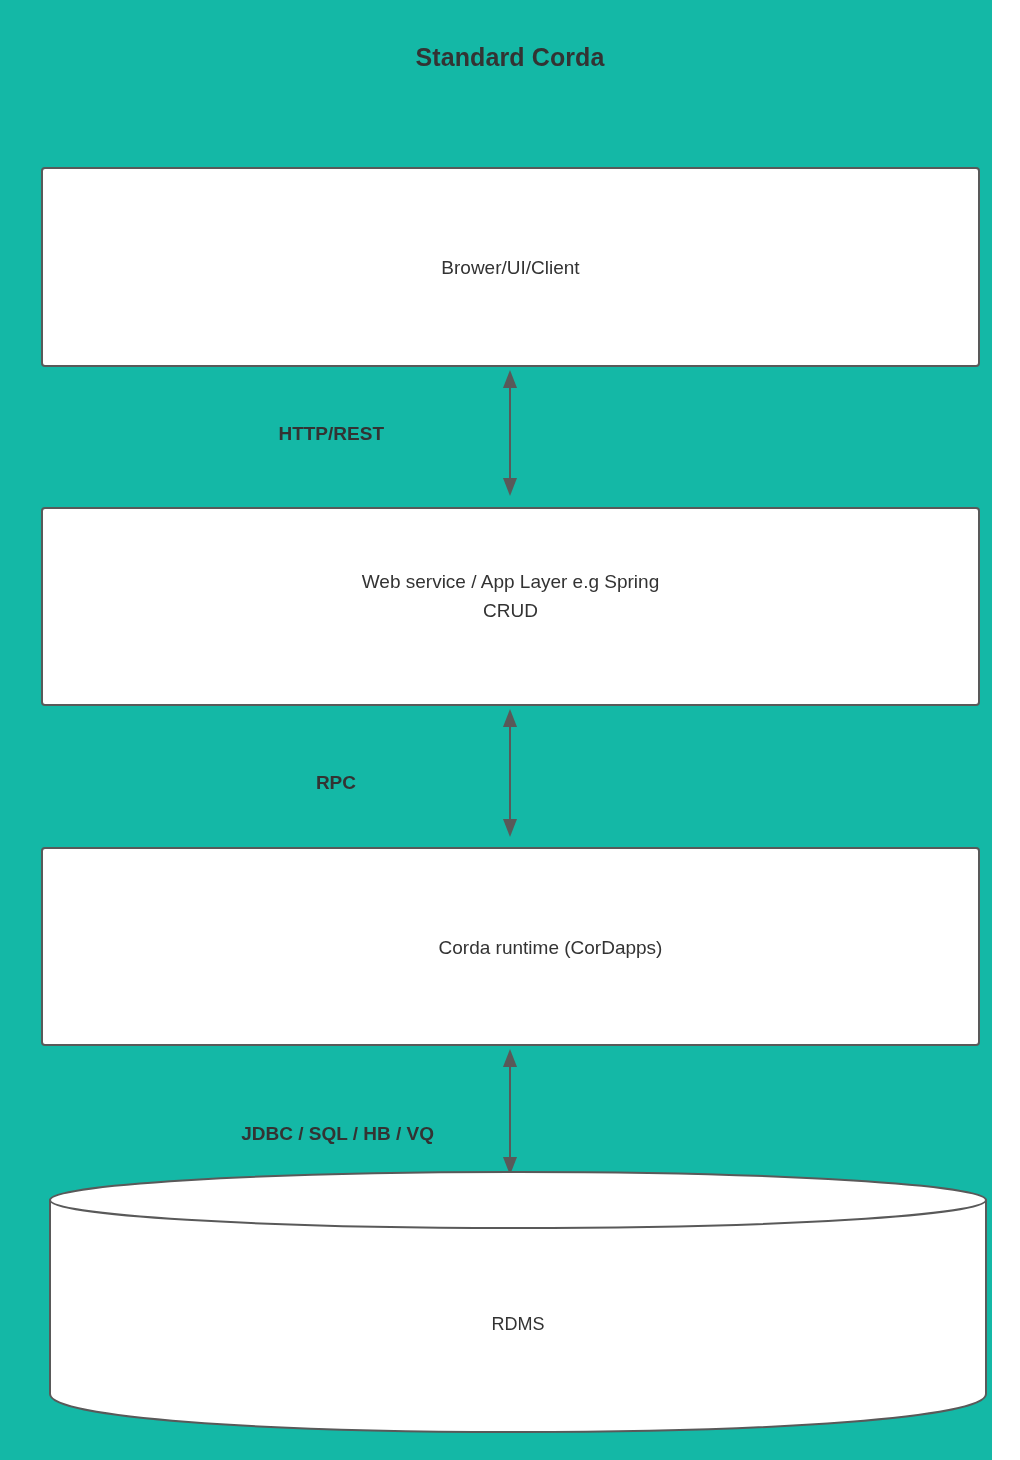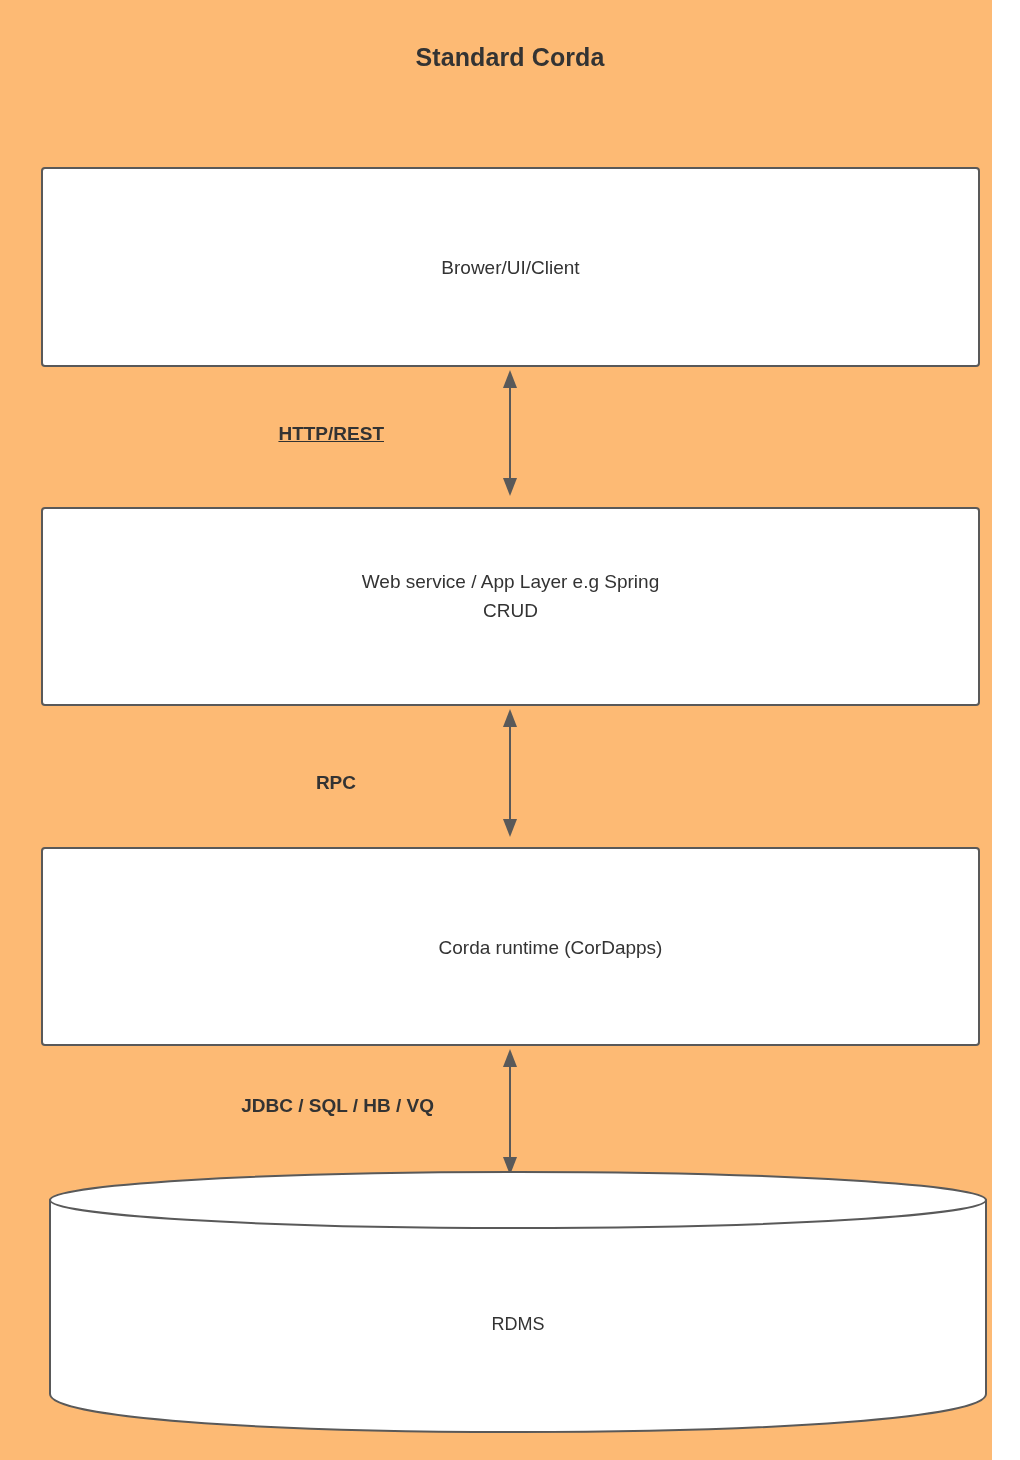--- a/index.html
+++ b/index.html
@@ -8,21 +8,21 @@
     background: #ffffff;
   }
   body {
     font-family: "Liberation Sans", sans-serif;
     -webkit-font-smoothing: antialiased;
   }
   #canvas {
     position: relative;
     width: 992px;
     height: 1460px;
-    background: #fdba74;
+    background: #14b8a6;
     overflow: hidden;
   }
 
   
   .diagram-title {
     position: absolute;
     left: 0;
     top: 38px;
     width: 1020px;
     text-align: center;
@@ -84,23 +84,23 @@
 
   .connector-label {
     position: absolute;
     text-align: right;
     font-size: 19px;
     font-weight: bold;
     line-height: 22px;
     color: #333333;
     white-space: nowrap;
   }
-  #connector-label-0 { left: 0px; width: 384px; top: 423px; text-decoration: underline; }
+  #connector-label-0 { left: 0px; width: 384px; top: 423px; }
   #connector-label-1 { left: 0px; width: 348px; top: 772px; margin-left: 8px; }
-  #connector-label-2 { left: 0px; width: 434px; top: 1095px; }
+  #connector-label-2 { left: 0px; width: 434px; top: 1123px; }
 
   
   #database-shape {
     position: absolute;
     left: 42px;
     top: 1170px;
     width: 952px;
     height: 268px;
   }
   #database-shape svg {

